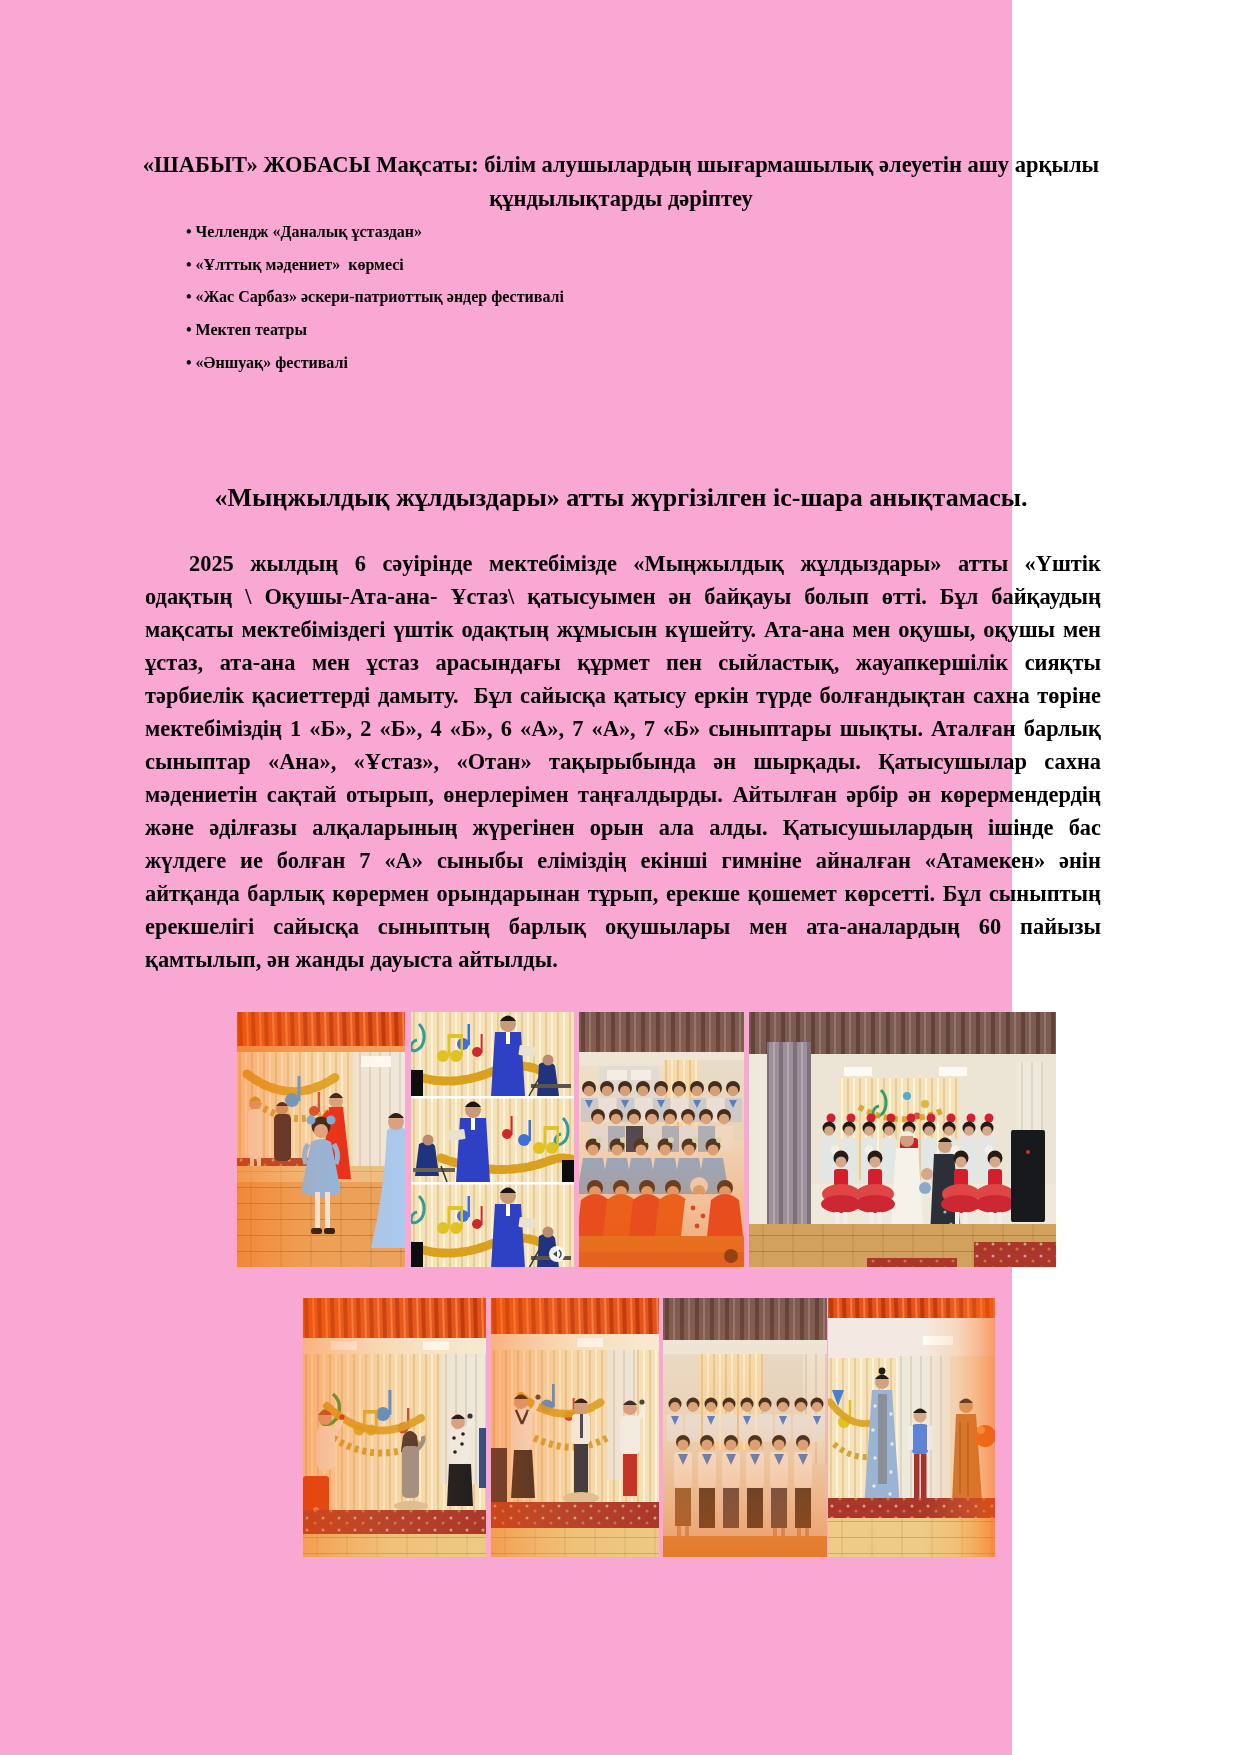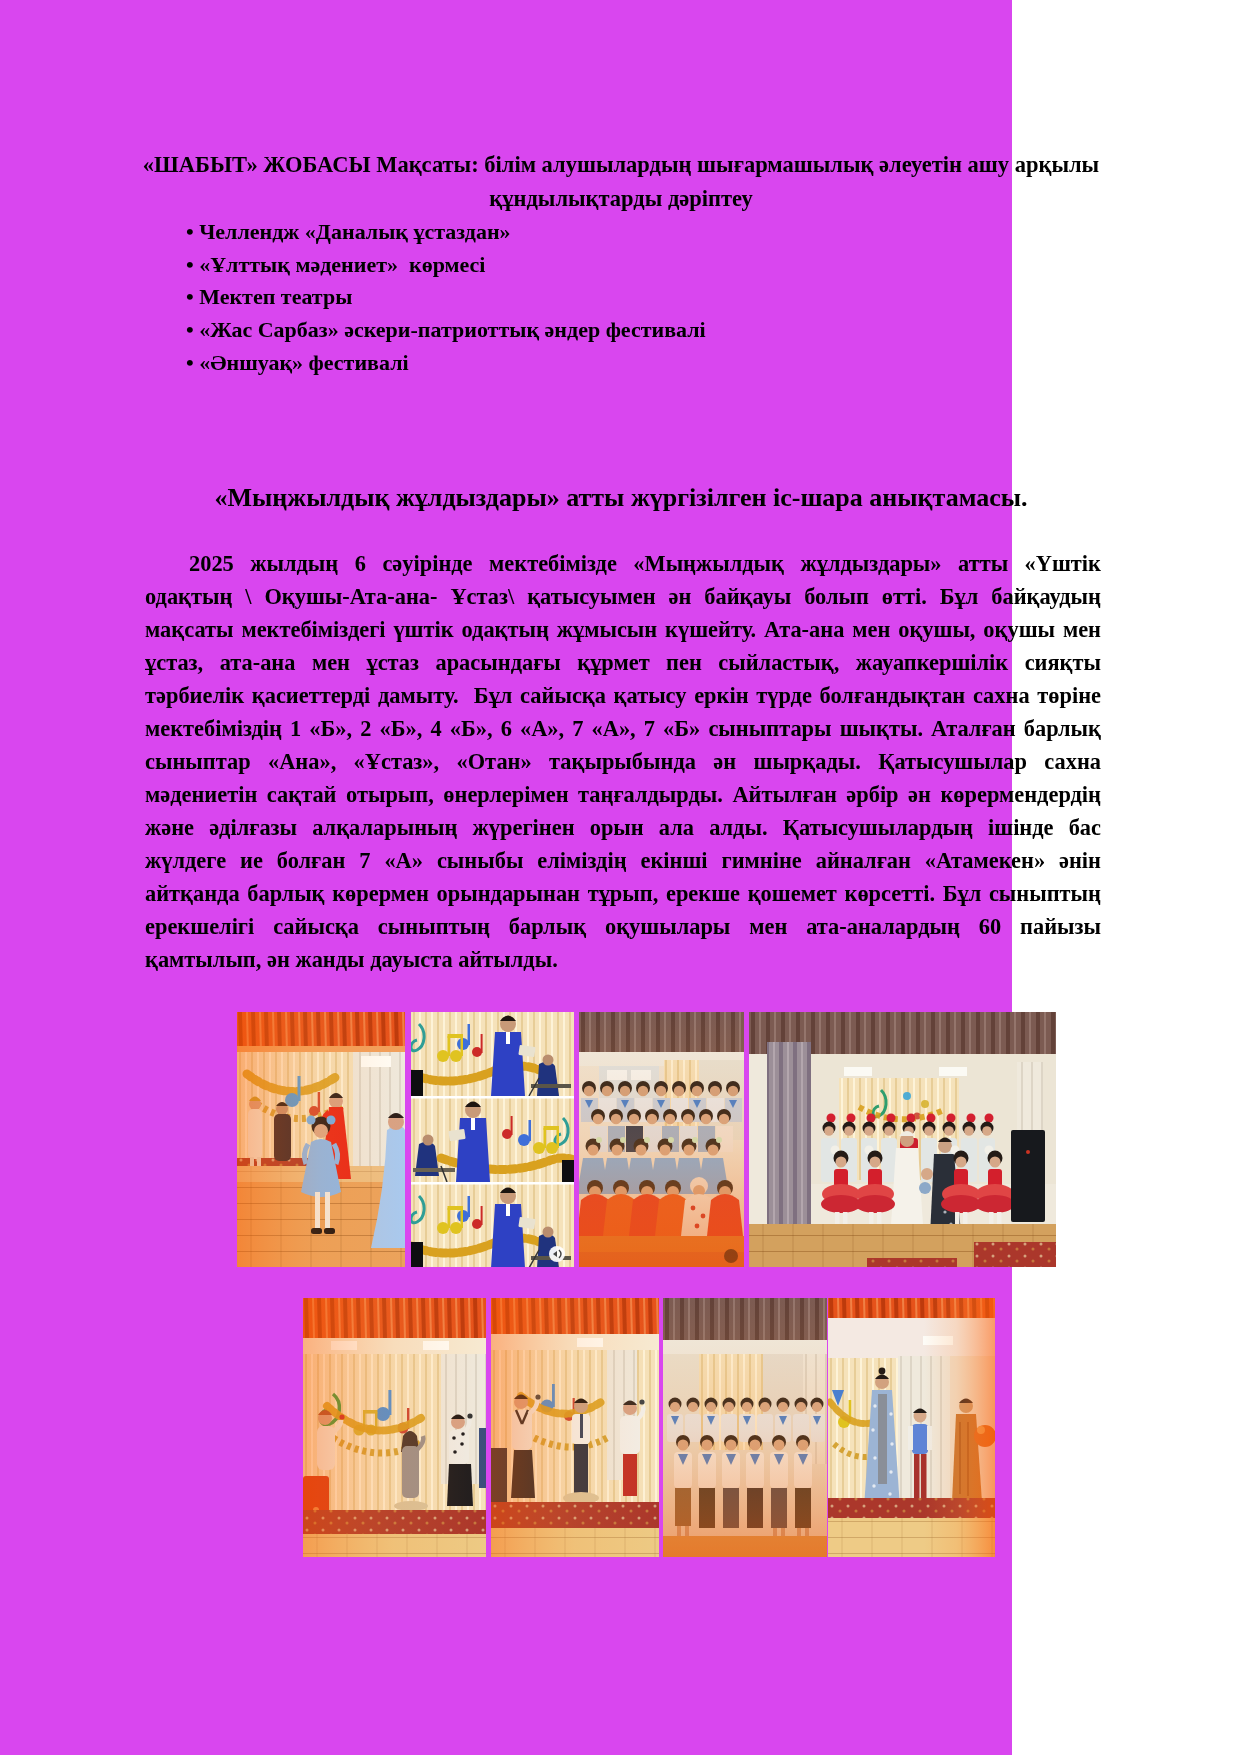--- a/index.html
+++ b/index.html
@@ -1,28 +1,28 @@
 <!DOCTYPE html>
 <html lang="kk"><head>
 <meta charset="utf-8">
 <style>
   html,body{margin:0;padding:0}
   body{
     width:1240px;height:1755px;background:#ffffff;color:#000;
     font-family:"Liberation Serif","DejaVu Serif",serif;
     position:relative;overflow:hidden;
   }
-  .page{position:absolute;left:0;top:0;width:1012px;height:1755px;background:#d946ef}
+  .page{position:absolute;left:0;top:0;width:1012px;height:1755px;background:#f9a8d4}
   .title{
     position:absolute;top:148px;left:142px;width:958px;margin:0;
     font-size:22.5px;line-height:34px;font-weight:700;text-align:center;white-space:pre-wrap;
   }
   .bullets{
     position:absolute;top:216px;left:186px;margin:0;padding:0;list-style:none;
-    font-size:22px;line-height:32.7px;font-weight:700;font-family:Liberation Serif, serif;
+    font-size:16px;line-height:32.7px;font-weight:700;font-family:Liberation Serif, serif;
   }
   .bullets li{white-space:pre-wrap}
   .bullets li::before{content:"• "}
   .bullets li.b2::before{content:"• "}
   .subheading{
     position:absolute;top:481px;left:142px;width:958px;margin:0;
     font-size:26px;line-height:33px;font-weight:700;text-align:center;
   }
   .bodytext{
     position:absolute;top:547px;left:145px;width:956px;margin:0;
@@ -99,22 +99,22 @@
         <stop offset="1" stop-color="#f58a30" stop-opacity="0"></stop>
       </linearGradient>
     </defs>
   </svg>
 
   <h1 class="title">«ШАБЫТ» ЖОБАСЫ Мақсаты: білім алушылардың шығармашылық әлеуетін ашу арқылы құндылықтарды дәріптеу</h1>
 
   <ul class="bullets">
     <li>Челлендж «Даналық ұстаздан»</li>
     <li class="b2">«Ұлттық мәдениет»  көрмесі</li>
+    <li>«Жас Сарбаз» әскери-патриоттық әндер фестивалі</li>
     <li>Мектеп театры</li>
-    <li>«Жас Сарбаз» әскери-патриоттық әндер фестивалі</li>
     <li>«Әншуақ» фестивалі</li>
   </ul>
 
   <h2 class="subheading">«Мыңжылдық жұлдыздары» атты жүргізілген іс-шара анықтамасы.</h2>
 
   <p class="bodytext">2025 жылдың 6 сәуірінде мектебімізде «Мыңжылдық жұлдыздары» атты «Үштік одақтың \ Оқушы-Ата-ана- Ұстаз\ қатысуымен ән байқауы болып өтті. Бұл байқаудың мақсаты мектебіміздегі үштік одақтың жұмысын күшейту. Ата-ана мен оқушы, оқушы мен ұстаз, ата-ана мен ұстаз арасындағы құрмет пен сыйластық, жауапкершілік сияқты тәрбиелік қасиеттерді дамыту.  Бұл сайысқа қатысу еркін түрде болғандықтан сахна төріне мектебіміздің 1 «Б», 2 «Б», 4 «Б», 6 «А», 7 «А», 7 «Б» сыныптары шықты. Аталған барлық сыныптар «Ана», «Ұстаз», «Отан» тақырыбында ән шырқады. Қатысушылар сахна мәдениетін сақтай отырып, өнерлерімен таңғалдырды. Айтылған әрбір ән көрермендердің және әділғазы алқаларының жүрегінен орын ала алды. Қатысушылардың ішінде бас жүлдеге ие болған 7 «А» сыныбы еліміздің екінші гимніне айналған «Атамекен» әнін айтқанда барлық көрермен орындарынан тұрып, ерекше қошемет көрсетті. Бұл сыныптың ерекшелігі сайысқа сыныптың барлық оқушылары мен ата-аналардың 60 пайызы қамтылып, ән жанды дауыста айтылды.</p>
 
   <div class="collage collage1">
 
     <figure class="photo" id="phA" aria-label="stage performance with girl in blue dress">

